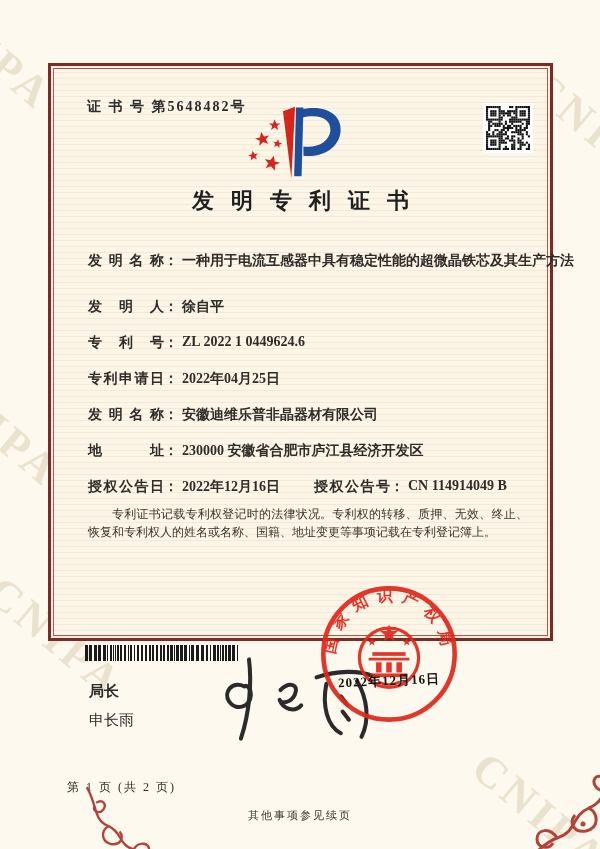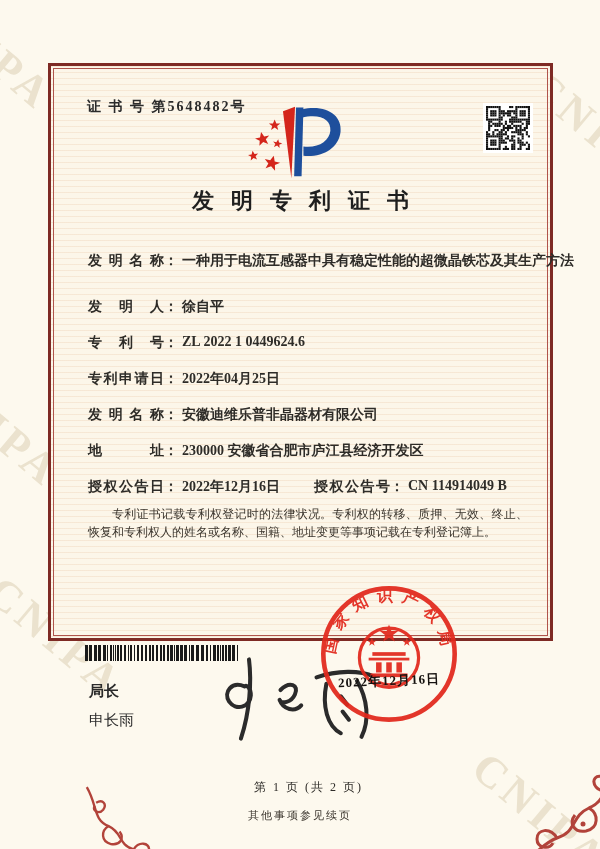--- a/index.html
+++ b/index.html
@@ -114,21 +114,21 @@
     position:absolute; left:305px; top:672px; width:168px;
     text-align:center; z-index:4;
     font-size:13px; font-weight:bold; color:#15120f;
     letter-spacing:1px;
     transform:rotate(-2.5deg);
   }
 
   
   .page-no {
     position:absolute; left:16px; right:0; top:713px;
-    text-align:center; font-size:12px; color:#2e2c28; letter-spacing:2px;
+    text-align:left; font-size:12px; color:#2e2c28; letter-spacing:2px;
   }
   .continuation {
     position:absolute; left:0; right:0; top:808px;
     text-align:center; font-size:11px; color:#3a342c; letter-spacing:2px;
     z-index:2;
   }
 
   
   .flourish { position:absolute; z-index:4; pointer-events:none; }
   .flourish-right { left:462px; top:688px; width:110px; height:118px; }

